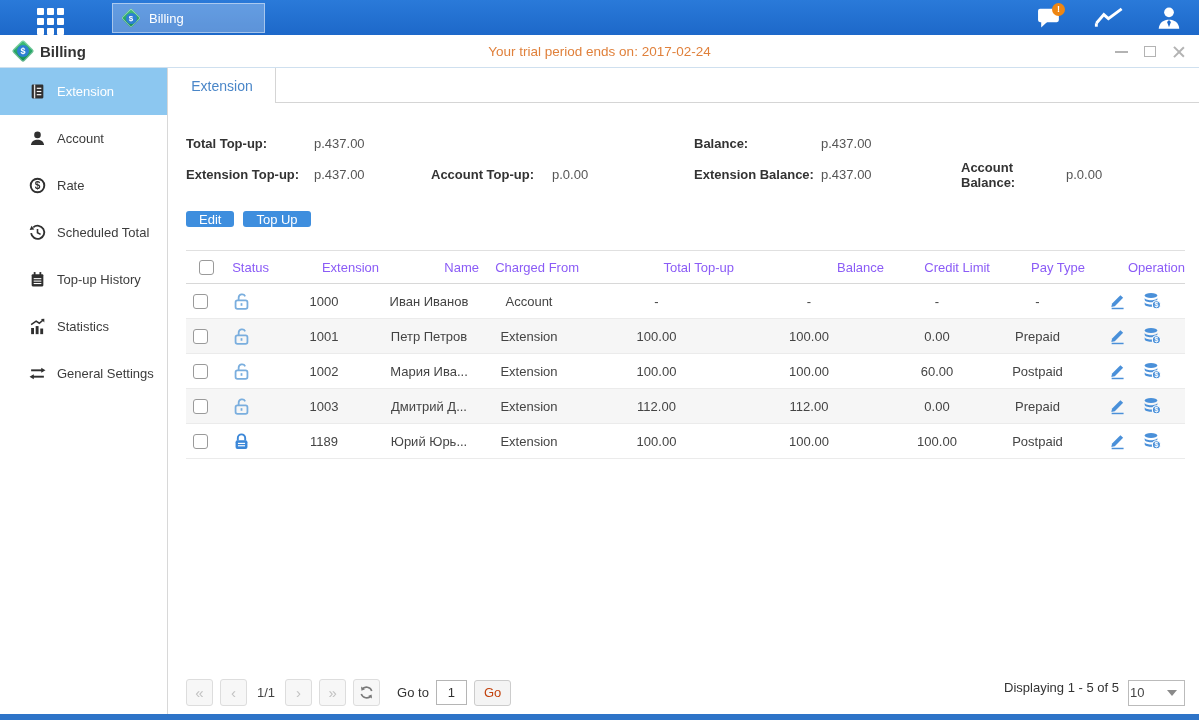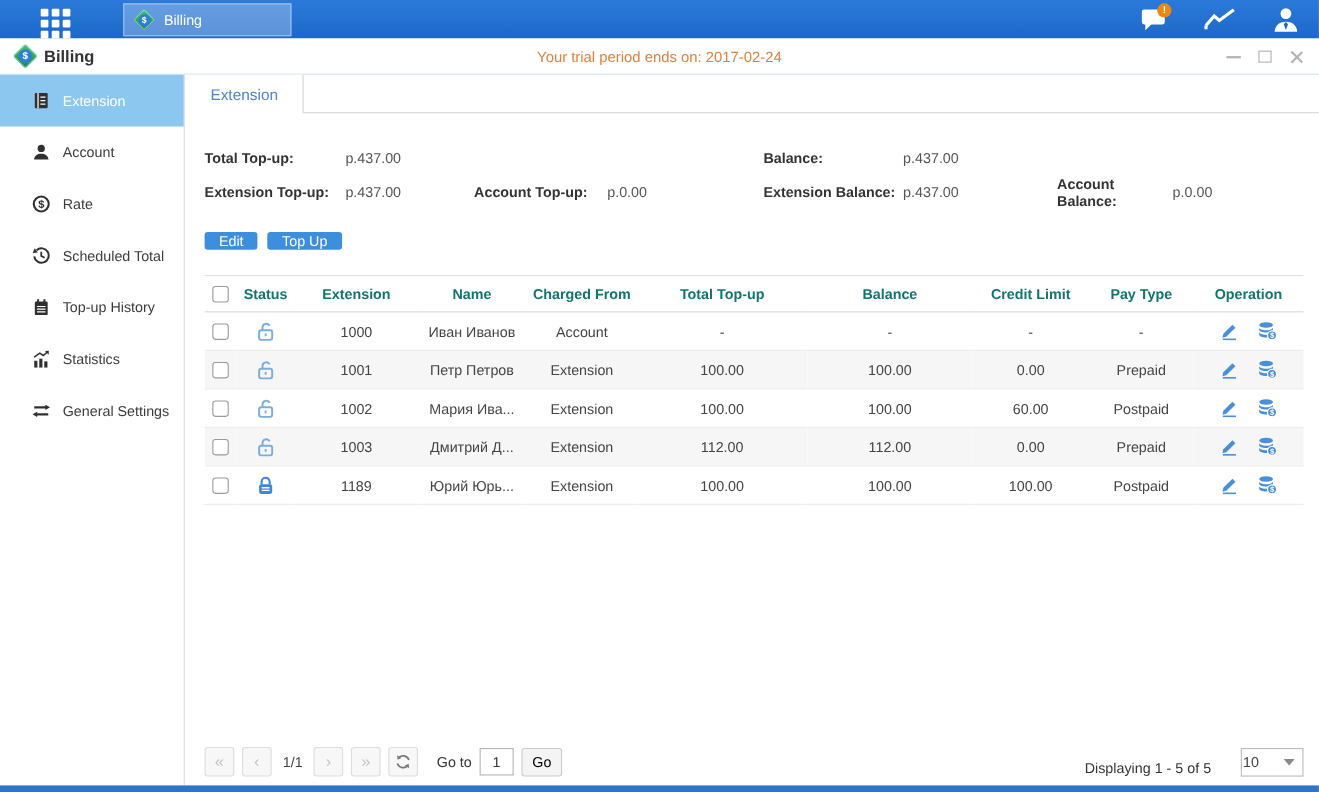--- a/index.html
+++ b/index.html
@@ -50,39 +50,39 @@
 .sumL{width:508px;display:grid;grid-template-columns:128px 117px 121px auto;align-items:center}
 .sumR{flex:1;display:grid;grid-template-columns:127px 140px 105px auto;align-items:center}
 .slabel{font-weight:bold;color:#333}
 .sval{color:#555}
 
 .btnrow{margin-top:21px;display:flex;gap:9px}
 .btn{background:#3e8ede;color:#fff;font-size:13px;border:none;border-radius:3px;height:16px;padding:0 13px;cursor:pointer;font-family:"Liberation Sans",sans-serif}
 
 table{border-collapse:collapse;width:100%;table-layout:fixed;margin-top:23px}
 thead tr{border-top:1px solid #e0e0e0;border-bottom:1px solid #d8d8d8;height:33px}
-th{font-weight:bold;color:#0f766e;font-size:13px;text-align:center;cursor:pointer}
+th{font-weight:normal;color:#8b5cf6;font-size:13px;text-align:right;cursor:pointer}
 tbody tr{height:35px;border-bottom:1px solid #ebebeb}
 tbody tr.alt{background:#f6f6f6}
 td{text-align:center;font-size:13px;color:#444;overflow:hidden;white-space:nowrap}
 .checkbox{display:inline-block;width:15px;height:15px;border:1px solid #9a9a9a;border-radius:3px;background:#fff;vertical-align:middle;cursor:pointer}
 .lockwrap svg{width:19px;height:19px;vertical-align:middle}
 .op{display:inline-block;margin:0 8px;cursor:pointer}
 .op svg{width:19px;height:18px;vertical-align:middle}
 
 
 .pagination{position:absolute;left:17px;right:14px;bottom:8px;display:flex;align-items:center;justify-content:space-between}
 .pgleft{display:flex;align-items:center;gap:7px}
 .pbtn{width:27px;height:27px;border:1px solid #ddd;background:#f7f7f7;border-radius:3px;color:#c2c2c2;font-size:15px;display:flex;align-items:center;justify-content:center;cursor:pointer}
 .pbtn svg{width:15px;height:15px}
 .pageind{color:#444;margin:0 3px}
 .gotolabel{margin-left:10px;color:#333}
 .gotoinput{width:31px;height:25px;border:1px solid #b5b5b5;text-align:center;font-size:13px;font-family:"Liberation Sans",sans-serif;color:#333}
-.gobtn{height:26px;padding:0 9px;border:1px solid #ccc;background:#f4f4f4;border-radius:3px;font-size:13px;color:#000000;cursor:pointer;font-family:"Liberation Sans",sans-serif}
-.pgright{display:flex;align-items:flex-end;gap:27px}
+.gobtn{height:26px;padding:0 9px;border:1px solid #ccc;background:#f4f4f4;border-radius:3px;font-size:13px;color:#c2410c;cursor:pointer;font-family:"Liberation Sans",sans-serif}
+.pgright{display:flex;align-items:flex-start;gap:9px}
 .displaying{color:#333}
 .psize{width:57px;height:26px;border:1px solid #bbb;display:flex;align-items:center;padding-left:1px;cursor:pointer;background:#fff}
 .caret{margin-left:auto;margin-right:7px;width:0;height:0;border-left:5px solid transparent;border-right:5px solid transparent;border-top:6px solid #8a8a8a}
 
 .bottom-strip{position:absolute;left:0;right:0;bottom:0;height:6px;background:#2e74c8}
 </style>
 </head>
 <body>
 
 <div class="topbar">

